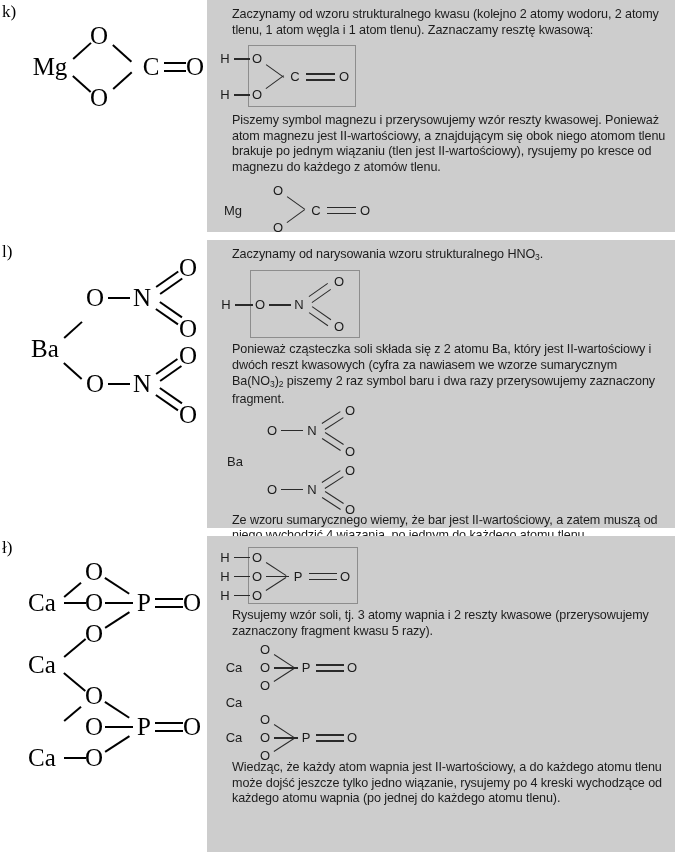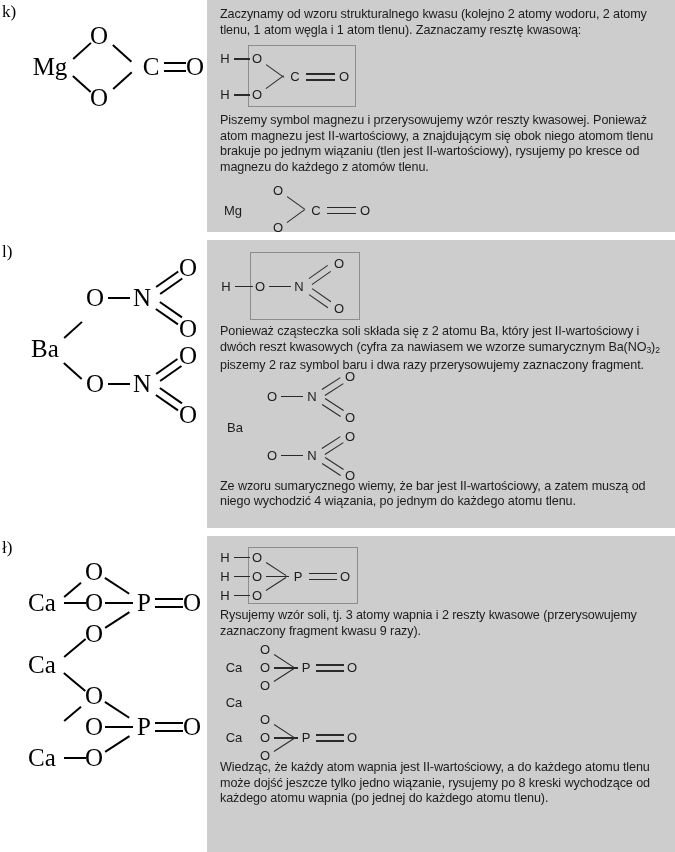--- a/index.html
+++ b/index.html
@@ -42,21 +42,21 @@
   }
   .panel {
     position: absolute;
     left: 207px;
     width: 468px;
     background: #cdcdcd;
     box-sizing: border-box;
     padding: 7px 9px 8px 9px;
   }
   .panel p {
-    margin: 0 0 1px 4px;
+    margin: 0 0 1px 16px;
     font-size: 12.6px;
     line-height: 15.6px;
     letter-spacing: -0.1px;
     color: #1c1c1c;
   }
   sub { font-size: 8.5px; vertical-align: -0.22em; }
 
   
   .chem {
     position: relative;
@@ -176,20 +176,21 @@
         <i class="bond" style="left:64px;top:122px;width:24px;transform:rotate(42deg);"></i>
         <i class="bond" style="left:108px;top:143px;width:22px;"></i>
         <i class="bond" style="left:156px;top:133px;width:26px;transform:rotate(-35deg);"></i>
         <i class="bond" style="left:160px;top:140px;width:26px;transform:rotate(-35deg);"></i>
         <i class="bond" style="left:156px;top:154px;width:27px;transform:rotate(35deg);"></i>
         <i class="bond" style="left:160px;top:147px;width:27px;transform:rotate(35deg);"></i>
       </div>
     </div>
 
     <div class="panel" style="top:0px;height:288px;">
+      <p><span>Zaczynamy od narysowania wzoru strukturalnego HNO</span><sub>3</sub><span>.</span></p>
 
       <div class="chem" style="height:72px;margin-top:3px;margin-bottom:2px;">
         <div class="hlbox" style="left:34px;top:2px;width:110px;height:68px;"></div>
         <span class="atom" style="left:10px;top:36px;">H</span>
         <span class="atom" style="left:44px;top:36px;">O</span>
         <span class="atom" style="left:83px;top:36px;">N</span>
         <span class="atom" style="left:123px;top:13px;">O</span>
         <span class="atom" style="left:123px;top:58px;">O</span>
         <i class="bond" style="left:19px;top:36px;width:18px;"></i>
         <i class="bond" style="left:53px;top:36px;width:22px;"></i>
@@ -284,21 +285,21 @@
         <i class="bond" style="left:18px;top:11px;width:16px;"></i>
         <i class="bond" style="left:18px;top:30px;width:16px;"></i>
         <i class="bond" style="left:18px;top:49px;width:16px;"></i>
         <i class="bond" style="left:50px;top:16px;width:24px;transform:rotate(33deg);"></i>
         <i class="bond" style="left:50px;top:30px;width:23px;"></i>
         <i class="bond" style="left:50px;top:44px;width:24px;transform:rotate(-33deg);"></i>
         <i class="bond" style="left:93px;top:27px;width:28px;"></i>
         <i class="bond" style="left:93px;top:33px;width:28px;"></i>
       </div>
 
-      <p>Rysujemy wzór soli, tj. 3 atomy wapnia i 2 reszty kwasowe (przerysowujemy zaznaczony fragment kwasu 9 razy).</p>
+      <p>Rysujemy wzór soli, tj. 3 atomy wapnia i 2 reszty kwasowe (przerysowujemy zaznaczony fragment kwasu 5 razy).</p>
 
       <div class="chem" style="height:112px;margin-top:6px;">
 
         <span class="atom" style="left:18px;top:22px;">Ca</span>
         <span class="atom" style="left:49px;top:4px;">O</span>
         <span class="atom" style="left:49px;top:22px;">O</span>
         <span class="atom" style="left:49px;top:40px;">O</span>
         <span class="atom" style="left:90px;top:22px;">P</span>
         <span class="atom" style="left:136px;top:22px;">O</span>
         <i class="bond" style="left:58px;top:9px;width:24px;transform:rotate(33deg);"></i>
@@ -315,17 +316,17 @@
         <span class="atom" style="left:49px;top:110px;">O</span>
         <span class="atom" style="left:90px;top:92px;">P</span>
         <span class="atom" style="left:136px;top:92px;">O</span>
         <i class="bond" style="left:58px;top:79px;width:24px;transform:rotate(33deg);"></i>
         <i class="bond" style="left:58px;top:92px;width:24px;"></i>
         <i class="bond" style="left:58px;top:106px;width:24px;transform:rotate(-33deg);"></i>
         <i class="bond" style="left:100px;top:89px;width:28px;"></i>
         <i class="bond" style="left:100px;top:95px;width:28px;"></i>
       </div>
 
-      <p style="margin-top:3px;">Wiedząc, że każdy atom wapnia jest II-wartościowy, a do każdego atomu tlenu może dojść jeszcze tylko jedno wiązanie, rysujemy po 8 kreski wychodzące od każdego atomu wapnia (po jednej do każdego atomu tlenu).</p>
+      <p style="margin-top:3px;">Wiedząc, że każdy atom wapnia jest II-wartościowy, a do każdego atomu tlenu może dojść jeszcze tylko jedno wiązanie, rysujemy po 4 kreski wychodzące od każdego atomu wapnia (po jednej do każdego atomu tlenu).</p>
     </div>
   </div>
 
 </div>
 
 </body></html>

